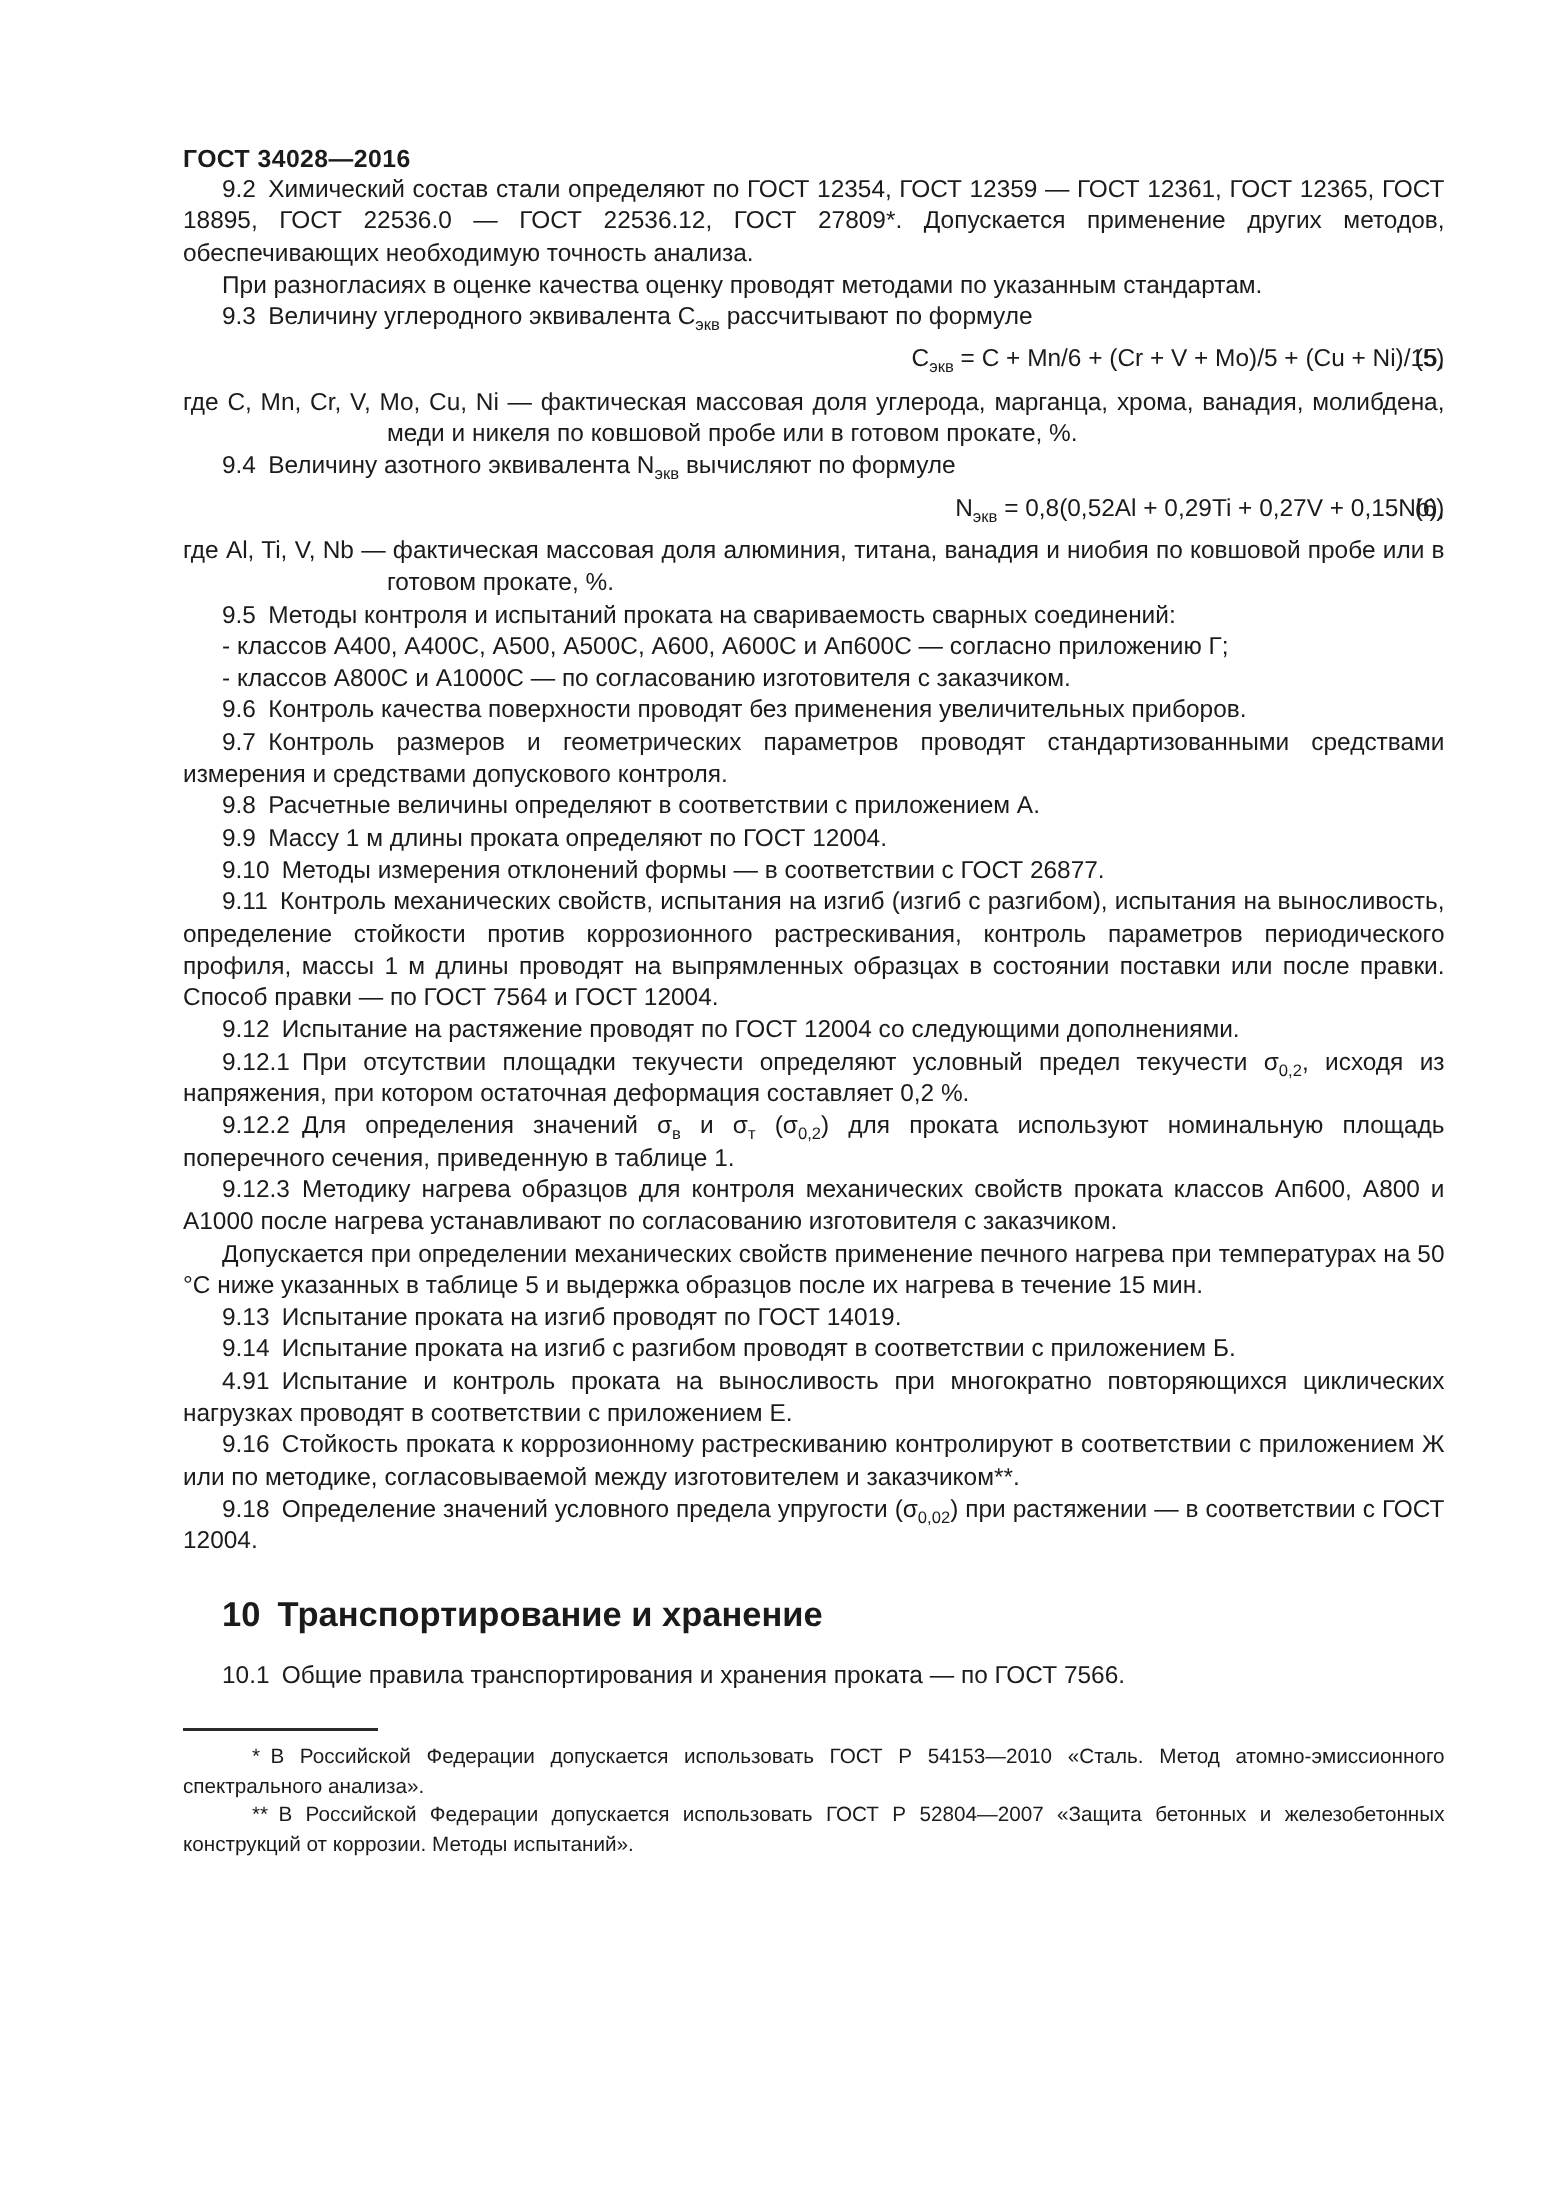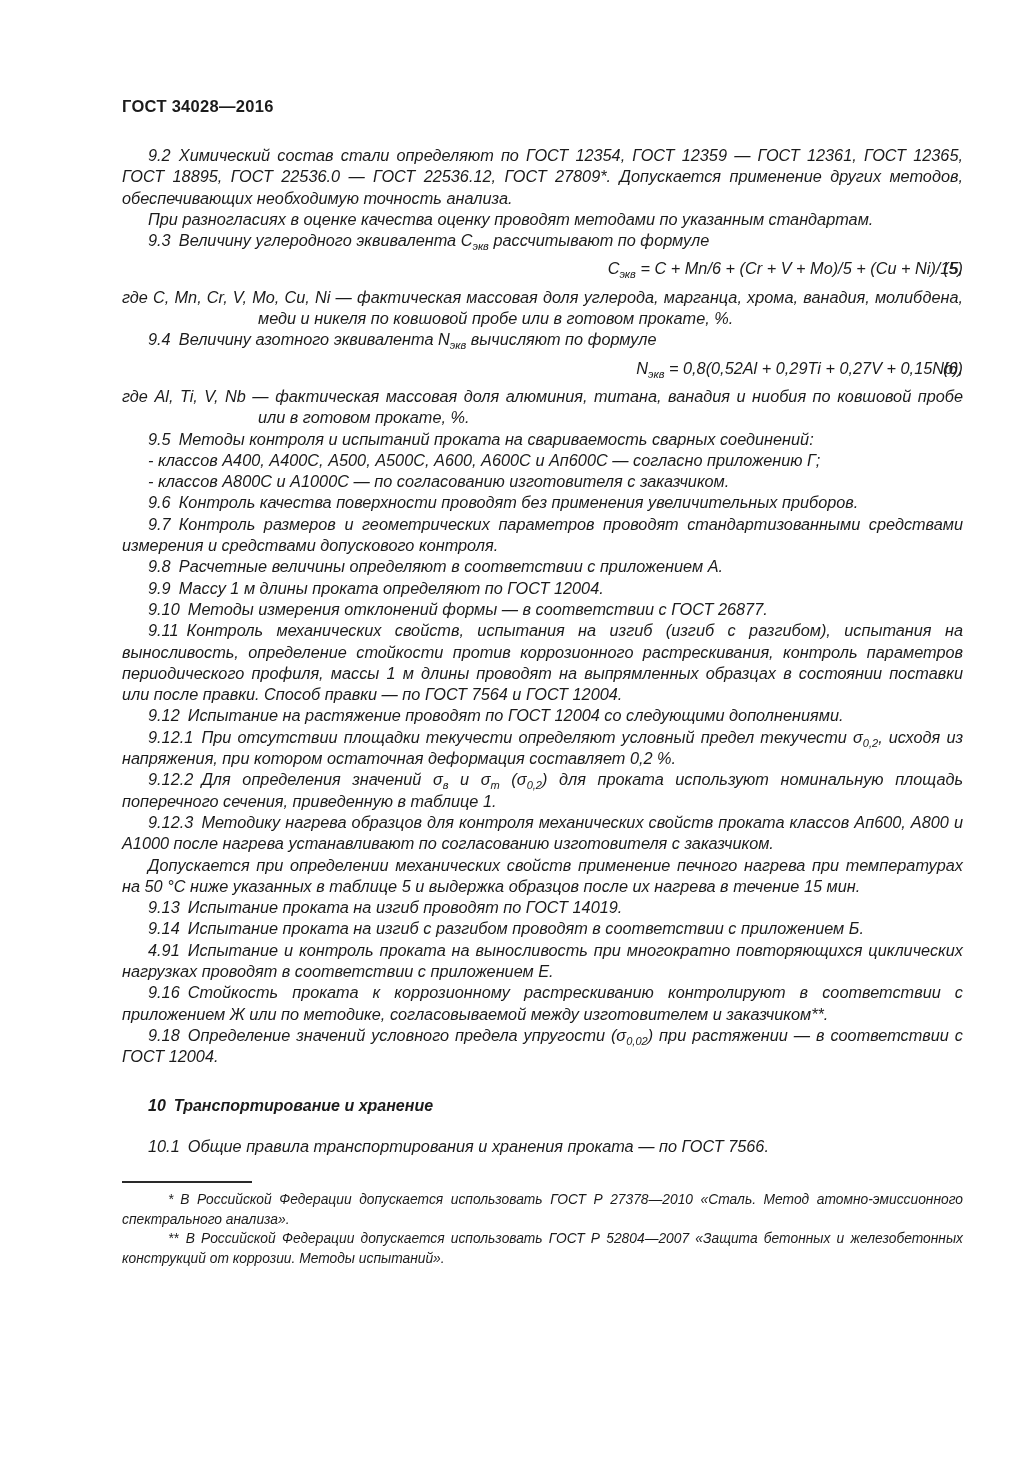--- a/index.html
+++ b/index.html
@@ -18,42 +18,40 @@
     left:122px;
     top:97px;
     width:841px;
   }
   .doc-header {
     font-size:16.5px;
     font-weight:bold;
     letter-spacing:0.3px;
   }
   .body-text {
-    margin-top:29px;
     font-size:16.3px;
     line-height:21.3px;
     text-align:justify;
-    font-style:italic;
   }
   .body-text p { text-align:justify; }
   p.ind { text-indent:26px; }
   p.hang {
     padding-left:136px;
     text-indent:-136px;
   }
   .formula {
     position:relative;
     text-align:right;
     margin:7px 0;
   }
   .f-expr { display:inline-block; }
   .f-num  { position:absolute; right:0; top:0; }
   sub { font-size:68%; line-height:0; }
   .section-heading {
-    font-size:16px;
+    font-size:23px;
     font-weight:bold;
     margin:28px 0 19px;
     padding-left:26px;
     text-align:left;
     text-indent:0;
   }
   .footnote-rule {
     width:130px;
     height:0;
     border-top:2px solid #2a2a2a;
@@ -118,20 +116,20 @@
       <p class="ind">9.14 Испытание проката на изгиб с разгибом проводят в соответствии с приложением Б.</p>
       <p class="ind">4.91 Испытание и контроль проката на выносливость при многократно повторяющихся циклических нагрузках проводят в соответствии с приложением Е.</p>
       <p class="ind">9.16 Стойкость проката к коррозионному растрескиванию контролируют в соответствии с приложением Ж или по методике, согласовываемой между изготовителем и заказчиком**.</p>
       <p class="ind">9.18 Определение значений условного предела упругости (σ<sub>0,02</sub>) при растяжении — в соответствии с ГОСТ 12004.</p>
 
       <h2 class="section-heading">10 Транспортирование и хранение</h2>
       <p class="ind">10.1 Общие правила транспортирования и хранения проката — по ГОСТ 7566.</p>
 
       <div class="footnote-rule"></div>
       <div class="footnotes">
-        <p>* В Российской Федерации допускается использовать ГОСТ Р 27378—2010 «Сталь. Метод атомно-эмиссионного спектрального анализа».</p>
+        <p>* В Российской Федерации допускается использовать ГОСТ Р 54153—2010 «Сталь. Метод атомно-эмиссионного спектрального анализа».</p>
         <p>** В Российской Федерации допускается использовать ГОСТ Р 52804—2007 «Защита бетонных и железобетонных конструкций от коррозии. Методы испытаний».</p>
       </div>
     </div>
   </div>
 
   <div class="page-number">22</div>
 </div>
 
 </body></html>

